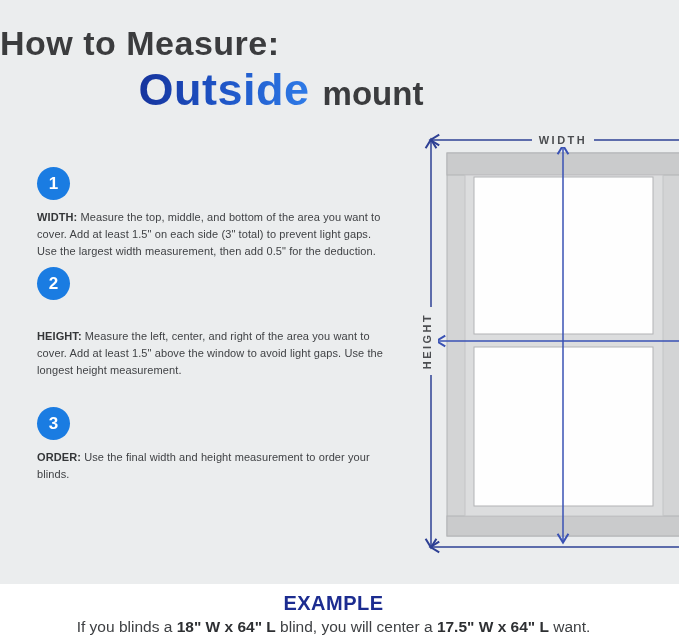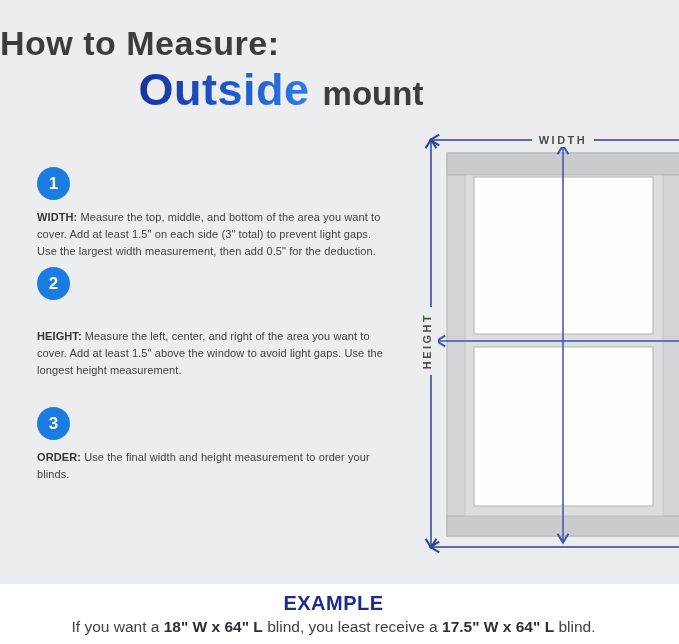--- a/index.html
+++ b/index.html
@@ -172,14 +172,14 @@
     <rect x="116" y="9" width="62" height="14" fill="#ebedee"></rect>
     <text x="147" y="20" text-anchor="middle" font-size="11" font-weight="600" letter-spacing="2.5" fill="#4b4d50">WIDTH</text>
 
     <rect x="8" y="183" width="14" height="68" fill="#ebedee"></rect>
     <text x="15" y="217" text-anchor="middle" font-size="11" font-weight="600" letter-spacing="2.5" fill="#4b4d50" transform="rotate(-90 15 217)">HEIGHT</text>
   </svg>
 </div>
 
 <div class="example-strip">
   <div class="example-heading">EXAMPLE</div>
-  <div class="example-sentence"><span>If you want a </span><b>18" W x 64" L</b><span> blind, you least receive a </span><b>17.5" W x 64" L</b><span> blind.</span></div>
+  <div class="example-sentence"><span>If you blinds a </span><b>18" W x 64" L</b><span> blind, you will center a </span><b>17.5" W x 64" L</b><span> want.</span></div>
 </div>
 
 </body></html>

